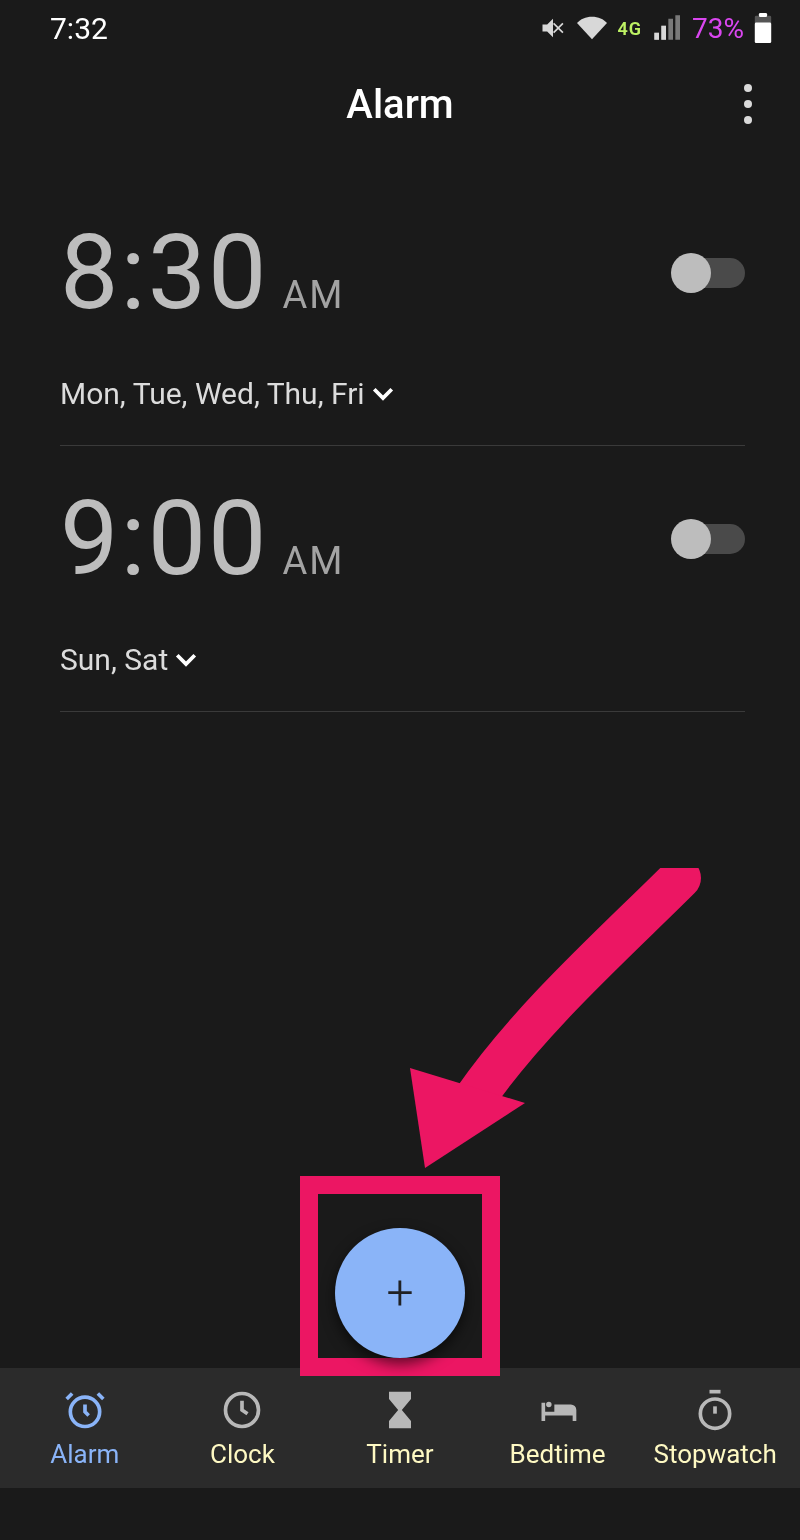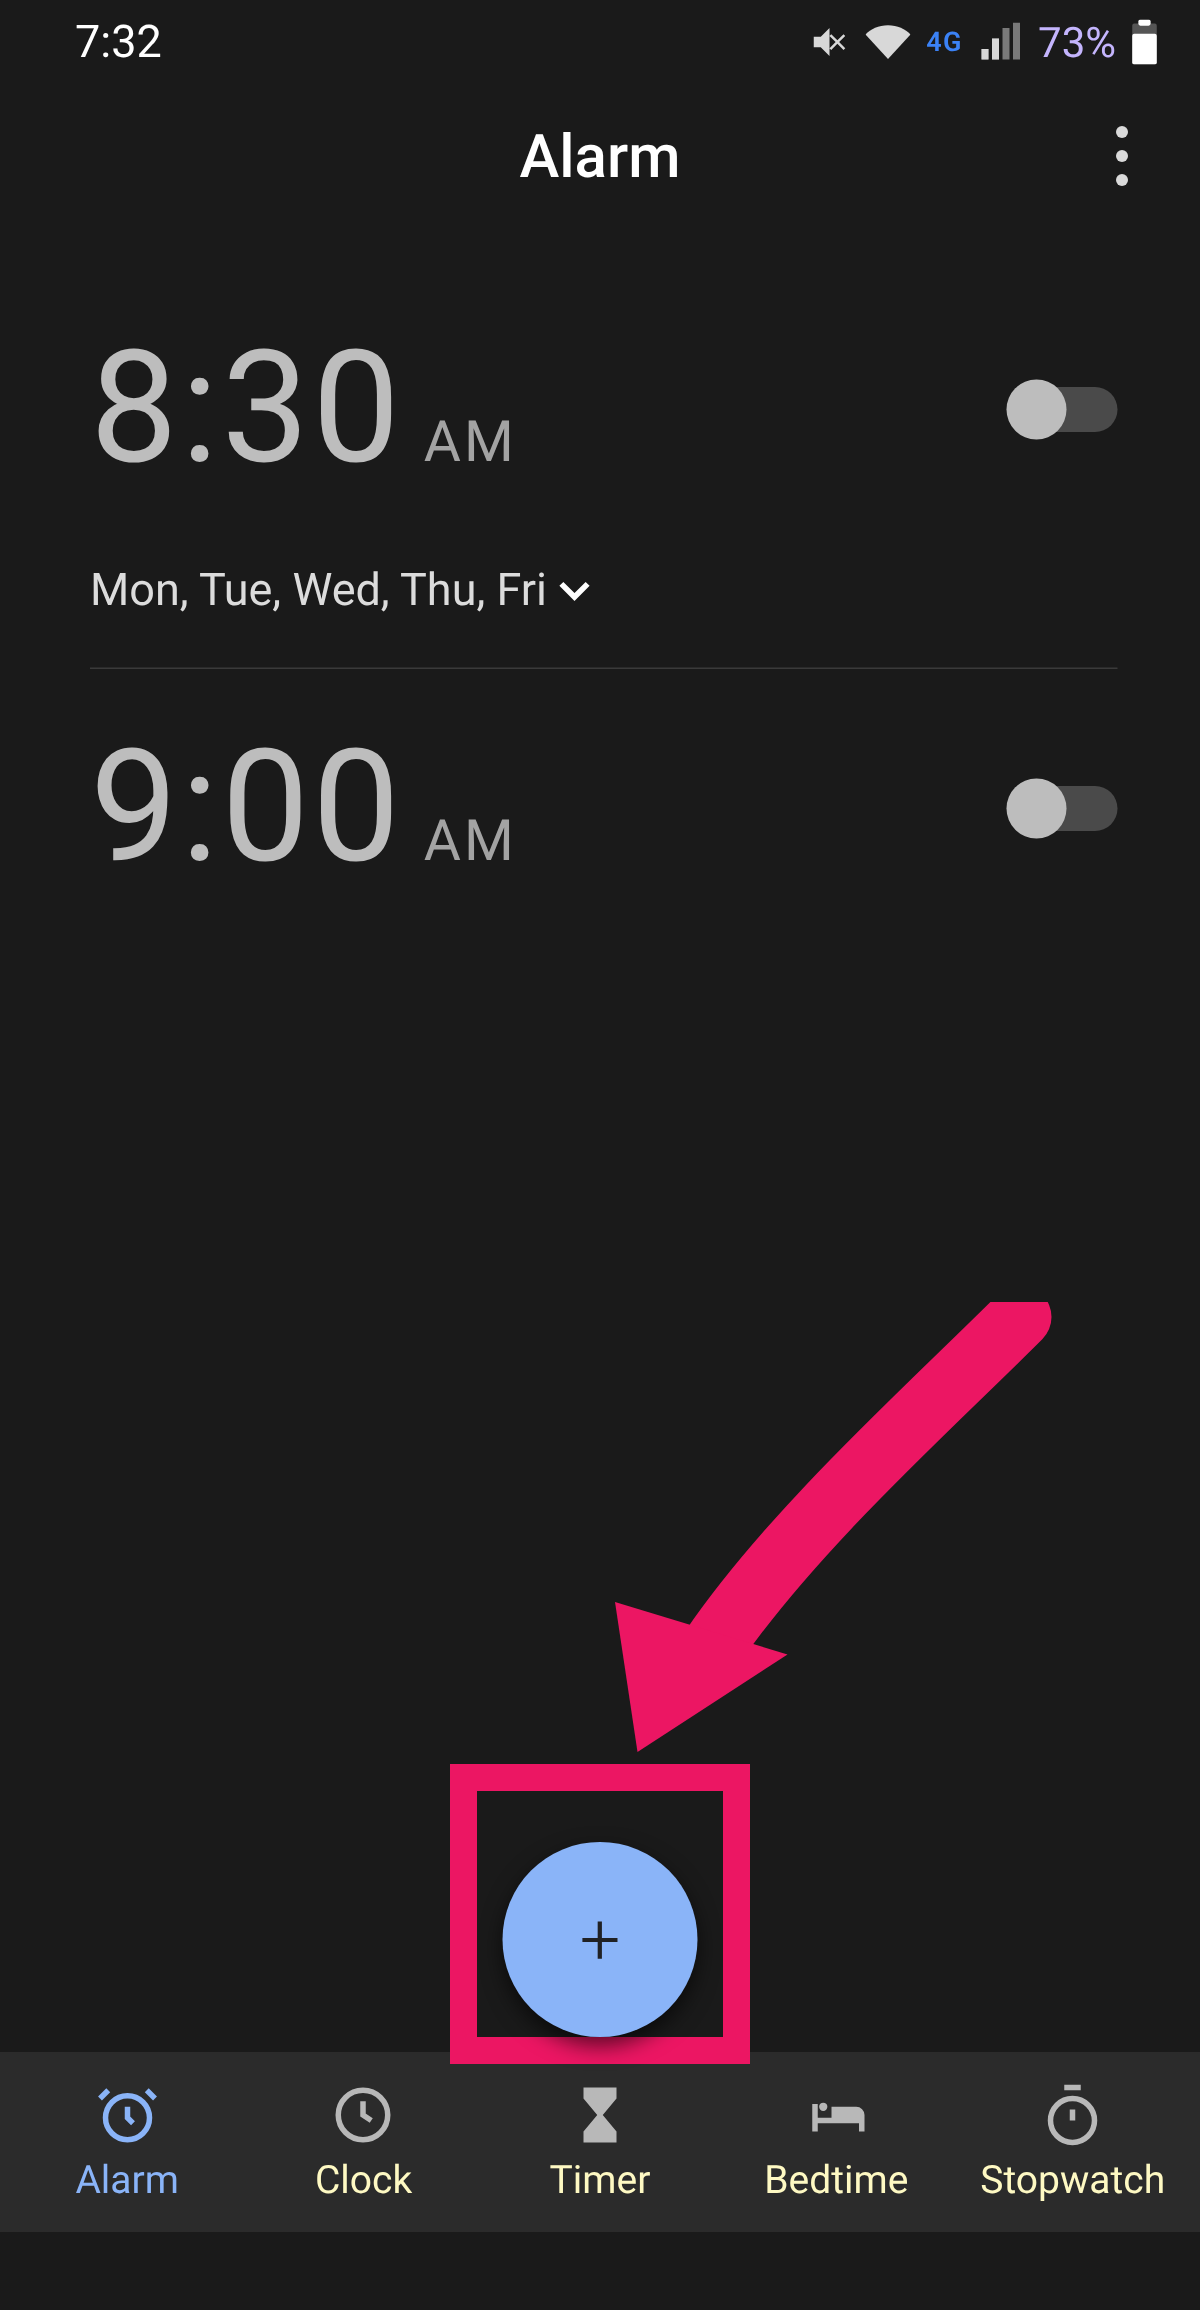--- a/index.html
+++ b/index.html
@@ -4,22 +4,22 @@
 <style>
   * { margin: 0; padding: 0; box-sizing: border-box; }
   html, body { width: 800px; height: 1540px; background: #1a1a1a; font-family: 'Roboto', 'Helvetica Neue', Arial, sans-serif; overflow: hidden; color: #e0e0e0; }
   .screen { width: 800px; height: 1488px; position: relative; display: flex; flex-direction: column; }
 
   
   .status-bar { height: 56px; display: flex; align-items: center; justify-content: space-between; padding: 0 28px 0 50px; }
   .status-time { color: #fff; font-size: 30px; font-weight: 400; }
   .status-right { display: flex; align-items: center; gap: 10px; }
   .status-icon { color: #d8d8d8; display: inline-flex; align-items: center; }
-  .battery-text { color: #c4b5fd; font-size: 28px; margin-left: 2px; }
-  .net-label { color: #3b82f6; font-size: 18px; font-weight: 600; letter-spacing: 1px; }
+  .battery-text { color: #d946ef; font-size: 28px; margin-left: 2px; }
+  .net-label { color: #bef264; font-size: 18px; font-weight: 600; letter-spacing: 1px; }
 
   
   .app-header { height: 96px; display: flex; align-items: center; justify-content: center; position: relative; }
   .app-title { color: #fff; font-size: 40px; font-weight: 500; }
   .overflow-btn { position: absolute; right: 28px; top: 50%; transform: translateY(-50%); width: 48px; height: 48px; display:flex; align-items:center; justify-content:center; cursor: pointer; }
   .overflow-dots { display:flex; flex-direction:column; gap:8px; }
   .overflow-dots span { width:8px; height:8px; border-radius:50%; background:#dadada; }
 
   
   .content { flex: 1 1 auto; padding: 40px 0 0 0; }
@@ -126,20 +126,28 @@
         <div class="alarm-time-wrap">
           <span class="alarm-time">9:00</span>
           <span class="alarm-ampm">AM</span>
         </div>
         <div class="alarm-toggle">
           <div class="toggle">
               <div class="knob"></div>
             </div>
         </div>
       </div>
+      <div class="alarm-row2">
+        <div class="alarm-days">Sun, Sat</div>
+        <div class="expand-icon">
+          <svg width="30" height="30" viewBox="0 0 24 24" fill="none" stroke="currentColor" stroke-width="3">
+              <polyline points="5 9 12 16 19 9"></polyline>
+            </svg>
+        </div>
+      </div>
     </div>
 
   </div>
 
   <svg class="annotation-arrow" width="340" height="340" viewBox="0 0 340 340">
     <defs></defs>
     <path d="M 310 10 C 250 70 160 150 105 230" stroke="#ec1663" stroke-width="42" fill="none" stroke-linecap="round"></path>
     <polygon points="55,300 40,200 155,235" fill="#ec1663"></polygon>
   </svg>
 

